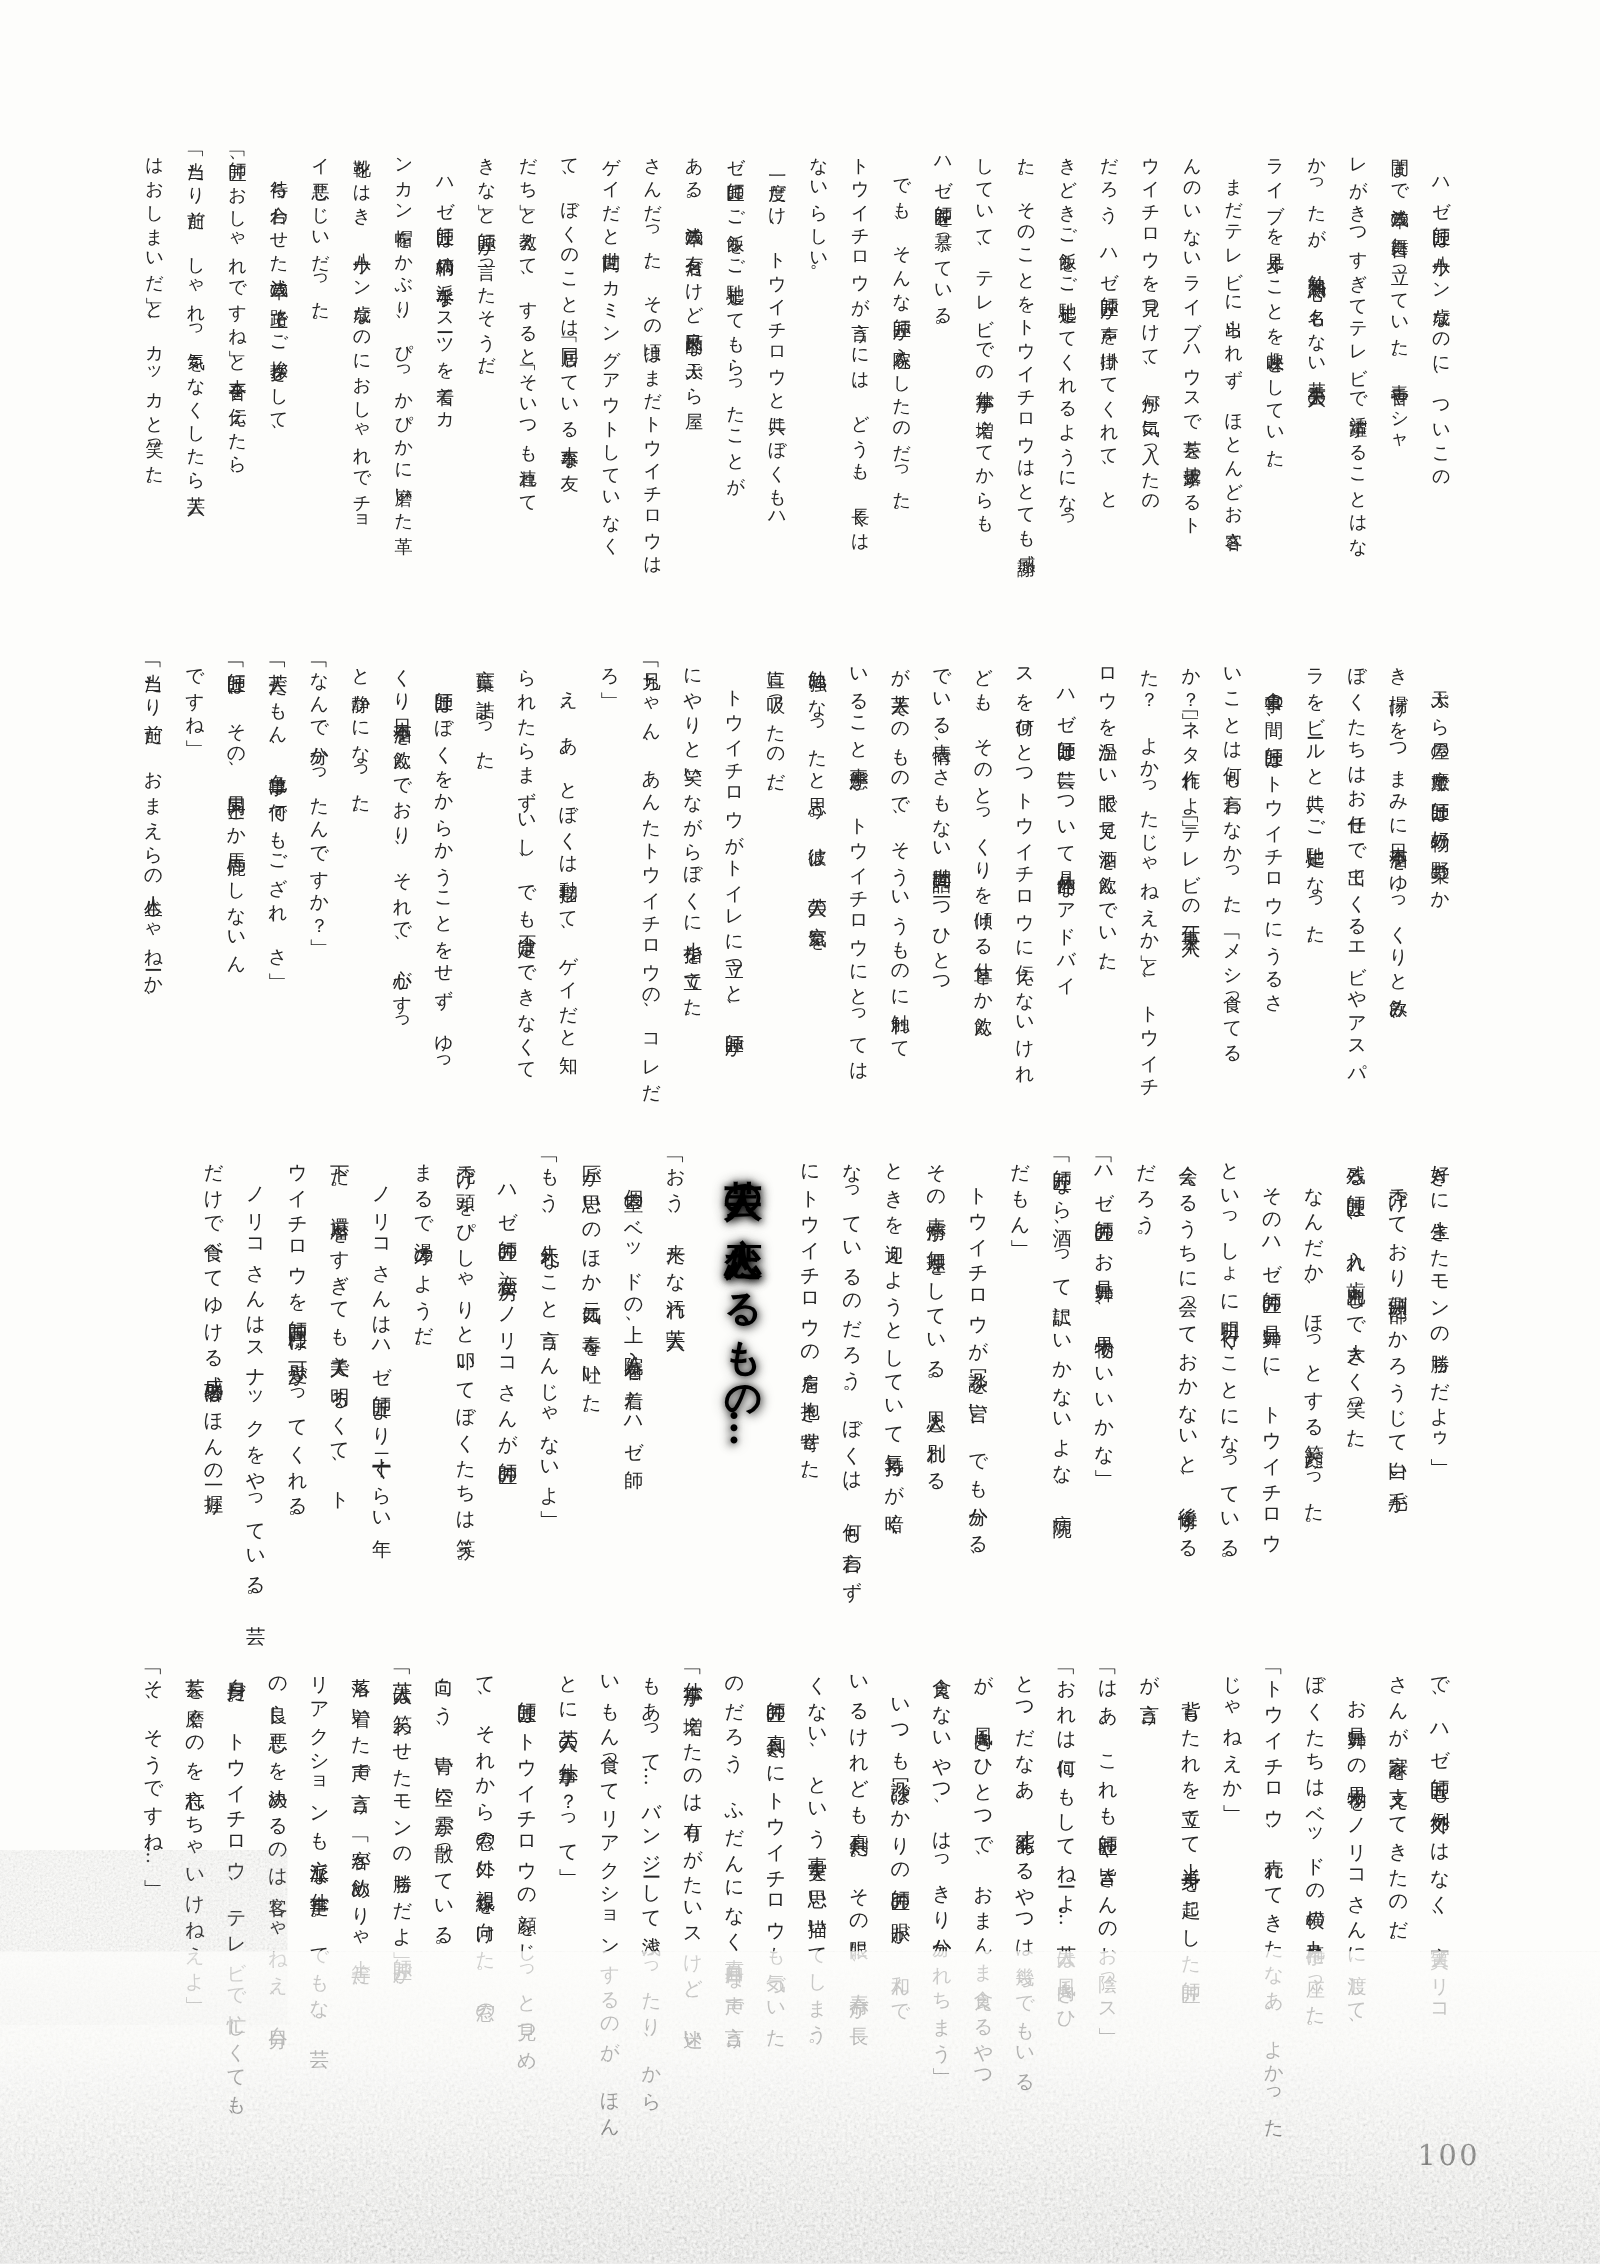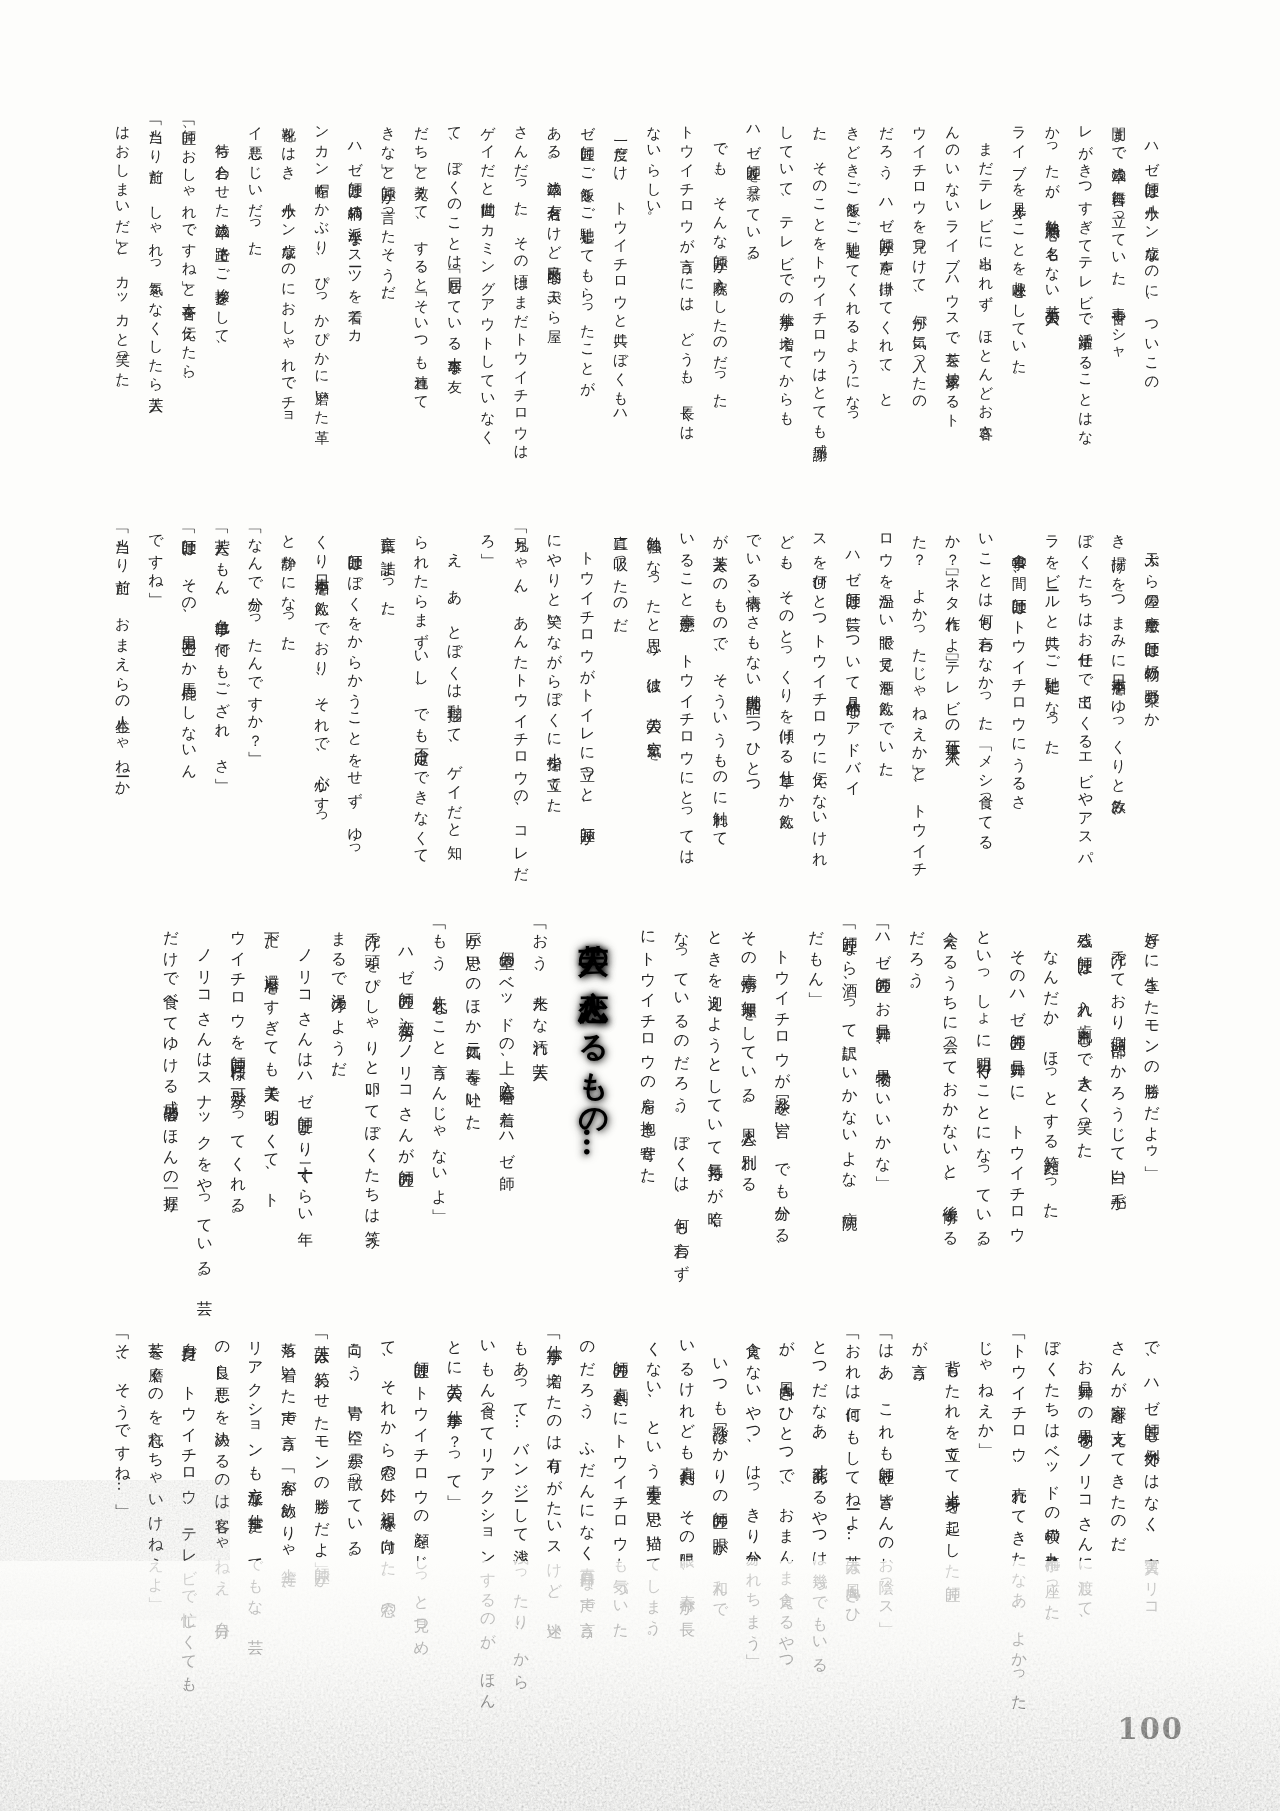--- a/index.html
+++ b/index.html
@@ -35,24 +35,23 @@
     font-weight:bold;
     letter-spacing:4px;
     line-height:62px;
     color:#000;
     text-shadow:0 0 5px rgba(0,0,0,.65),0 0 11px rgba(0,0,0,.45),2px 2px 7px rgba(0,0,0,.4);
   }
   .page-number{
     position:absolute;
     right:96px;
     top:1712px;
-    font-size:29px;
+    font-size:23px;
     letter-spacing:2px;
     color:#4a4a48;
-    font-weight:bold;
   }
   .noise-zone{
     position:absolute;
     left:0;bottom:0;
     width:1280px;height:250px;
     opacity:.8;
   }
   .noise-zone svg{display:block;}
   .noise-fade{
     position:absolute;left:0;top:0;

